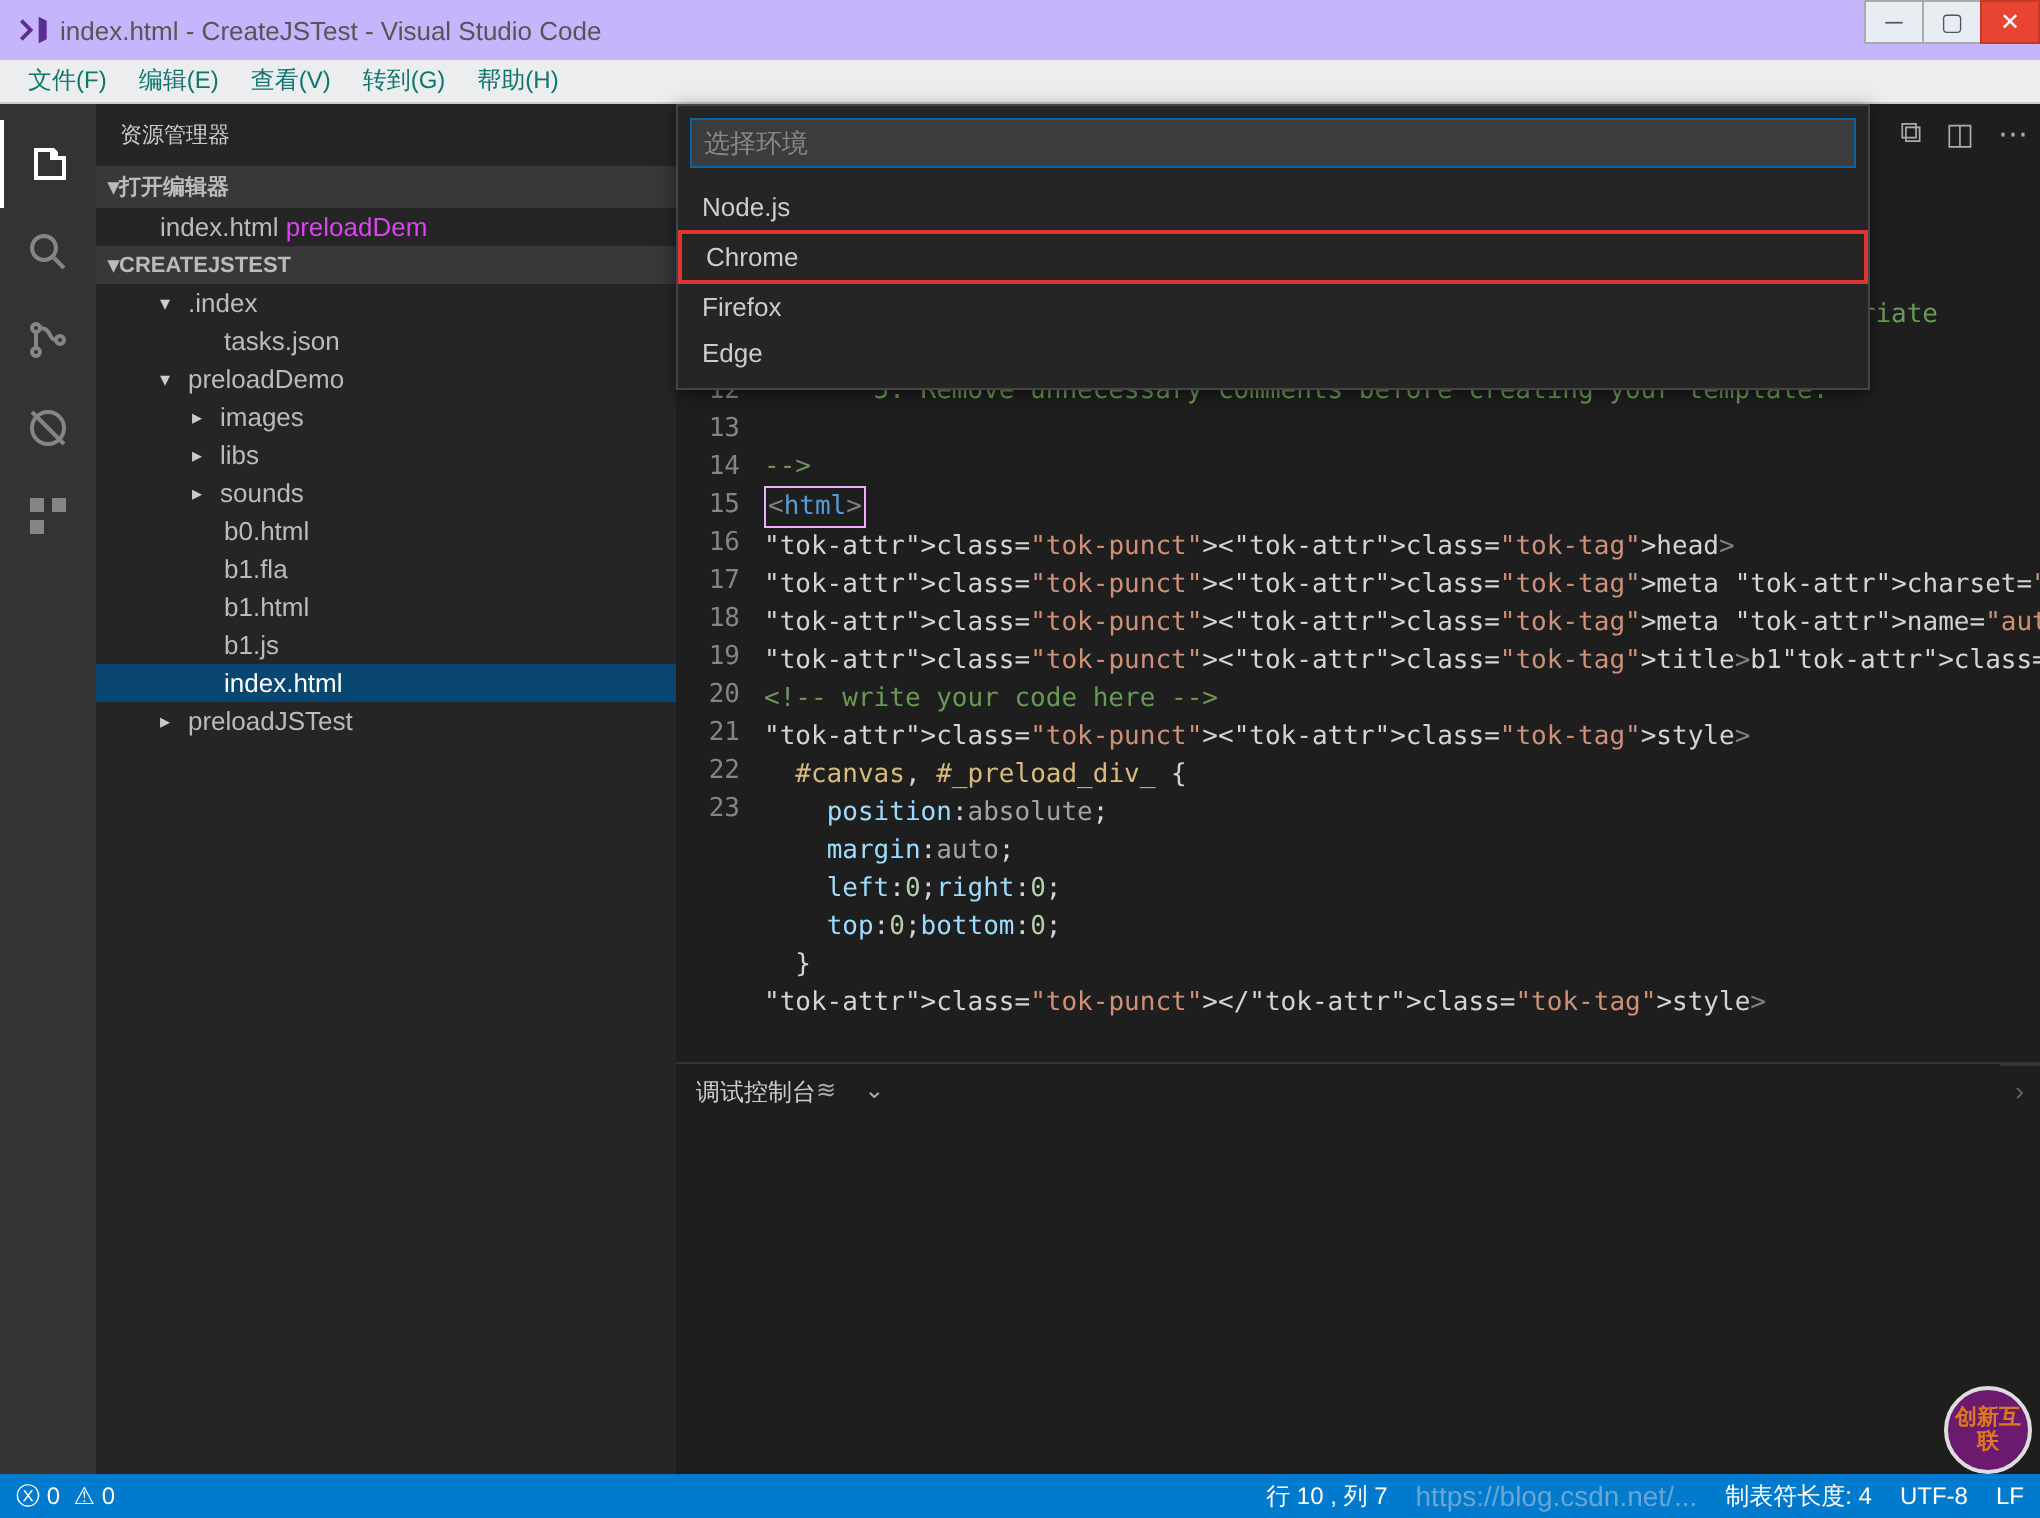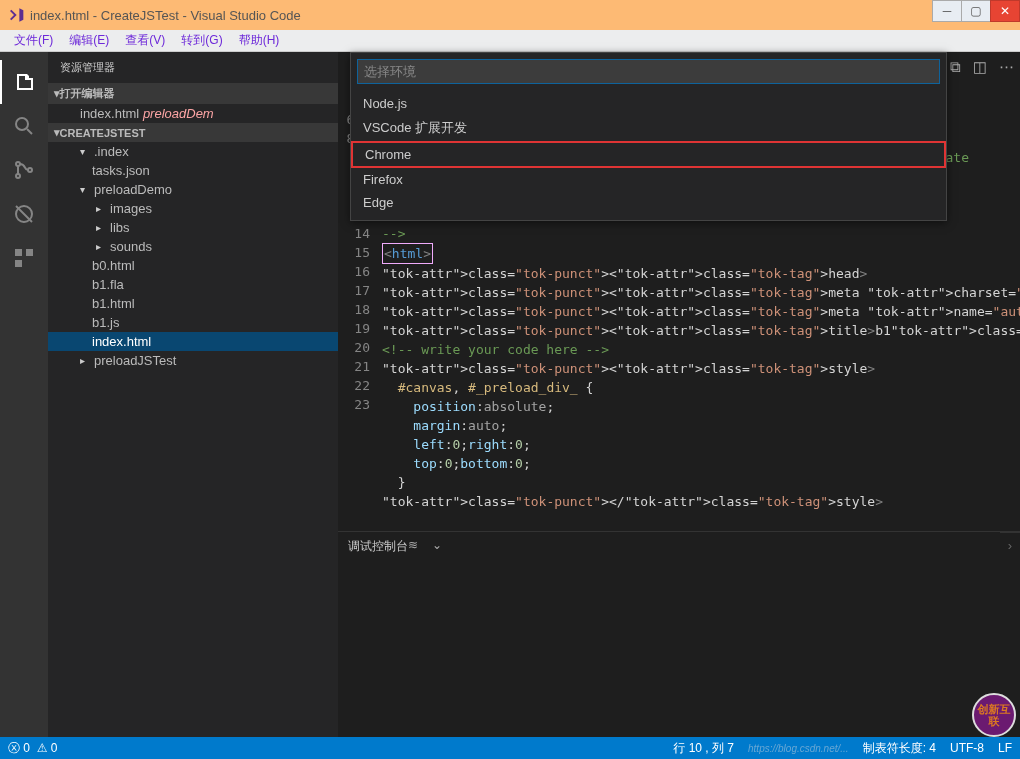--- a/index.html
+++ b/index.html
@@ -7,41 +7,41 @@
       font-family: "Segoe UI", "Microsoft YaHei", sans-serif;
       font-size: 13px;
       background: #1e1e1e;
       color: #cccccc;
       overflow: hidden;
       width: 1020px;
       height: 759px;
     }
     .titlebar {
       height: 30px;
-      background: #fdba74;
+      background: #c4b5fd;
       display: flex;
       align-items: center;
       padding: 0 8px;
       color: #555;
       position: relative;
     }
     .titlebar-icon {
       width: 16px; height: 16px; margin-right: 6px;
       display: inline-flex; align-items: center; justify-content: center;
     }
     .win-controls { position: absolute; right: 0; top: 0; display: flex; }
     .win-btn { width: 30px; height: 22px; display: flex; align-items:center; justify-content:center; font-size:12px; border:1px solid #aaa; background:#e8edf3; margin-left:-1px; cursor:pointer;}
     .win-btn.close { background:#e74433; color:#fff; border-color:#c0392b;}
     .menubar {
       height: 22px;
       background: #ecedee;
       display: flex;
       align-items: center;
       padding: 0 6px;
-      color: #6d28d9;
+      color: #0f766e;
       font-size: 12px;
       border-bottom: 1px solid #ccc;
     }
     .menu-item { padding: 0 8px; cursor: pointer; }
     .workspace {
       display: flex;
       height: calc(100% - 30px - 22px - 22px);
       background: #1e1e1e;
     }
     .activitybar {
@@ -87,37 +87,37 @@
       font-size: 13px;
       cursor: pointer;
       white-space: nowrap;
       display:flex;
       align-items:center;
     }
     .tree-item.selected { background: #094771; color:#fff;}
     .tree-item .chev { display:inline-block; width:10px; color:#ccc; font-size:10px; margin-right:4px;}
     .indent1 { padding-left: 32px; }
     .indent2 { padding-left: 48px; }
-    .indent3 { padding-left: 44px; }
-    .muted { color:#fca5a5; font-style: italic;}
+    .indent3 { padding-left: 64px; }
+    .muted { color:#d946ef; }
     .editor-area {
       flex: 1;
       display: flex;
       flex-direction: column;
       background: #1e1e1e;
       position: relative;
       min-width: 0;
     }
     .editor-toolbar-right {
       position:absolute; right:6px; top:6px; display:flex; gap:12px; color:#aaa;
     }
     .editor-toolbar-right .icn { cursor:pointer; font-size:15px;}
     .dropdown-panel {
       position: absolute;
-      left: 12px;
+      left: 0px;
       top: 0px;
       width: 597px;
       background: #252526;
       border: 1px solid #444;
       z-index: 100;
       box-shadow: 0 2px 8px rgba(0,0,0,.5);
     }
     .dropdown-input {
       width: calc(100% - 12px);
       margin: 6px;
@@ -193,21 +193,21 @@
       display: flex;
       align-items: center;
       font-size: 12px;
       padding: 1px 8px;
       justify-content: space-between;
       overflow:hidden;
     }
     .statusbar .left, .statusbar .right { display:flex; align-items:center; gap:14px;}
     .status-item { cursor:pointer; white-space:nowrap;}
     .watermark { position:absolute; right:4px; bottom:22px; display:flex; align-items:center; gap:6px; opacity:.95;}
-    .watermark-url { color:#68a7d4; font-size:10px;font-style:italic; }
+    .watermark-url { color:#68a7d4; font-size:14px; }
     .watermark-logo { width:44px; height:44px; border-radius:50%; background:#701a75; display:flex; align-items:center; justify-content:flex-start; color:#e67e22; font-weight:bold; font-size:10px; text-align:center; line-height:1.1; border:2px solid #e8e8e8;}
   </style>
 </head>
 <body>
 
 <div class="titlebar">
   <span class="titlebar-icon">
     <svg viewBox="0 0 24 24" fill="#5c2d91">
         <path d="M3 6l6 6-6 6 2 2 8-8-8-8-2 2zm14-4v20l6-3V5l-6-3z"></path>
       </svg>
@@ -328,21 +328,20 @@
     <div class="editor-toolbar-right">
       <span class="icn">⧉</span>
       <span class="icn">◫</span>
       <span class="icn">⋯</span>
     </div>
 
     <div class="dropdown-panel">
       <input class="dropdown-input" placeholder="选择环境" style="">
       <div class="dropdown-list">
         <div class="dropdown-item">Node.js</div>
-        <div class="dropdown-item">VSCode 扩展开发</div>
         <div class="dropdown-item highlighted">Chrome</div>
         <div class="dropdown-item">Firefox</div>
         <div class="dropdown-item">Edge</div>
       </div>
     </div>
 
     <div class="editor-content">
       <div class="gutter" id="gutter">
 
 

